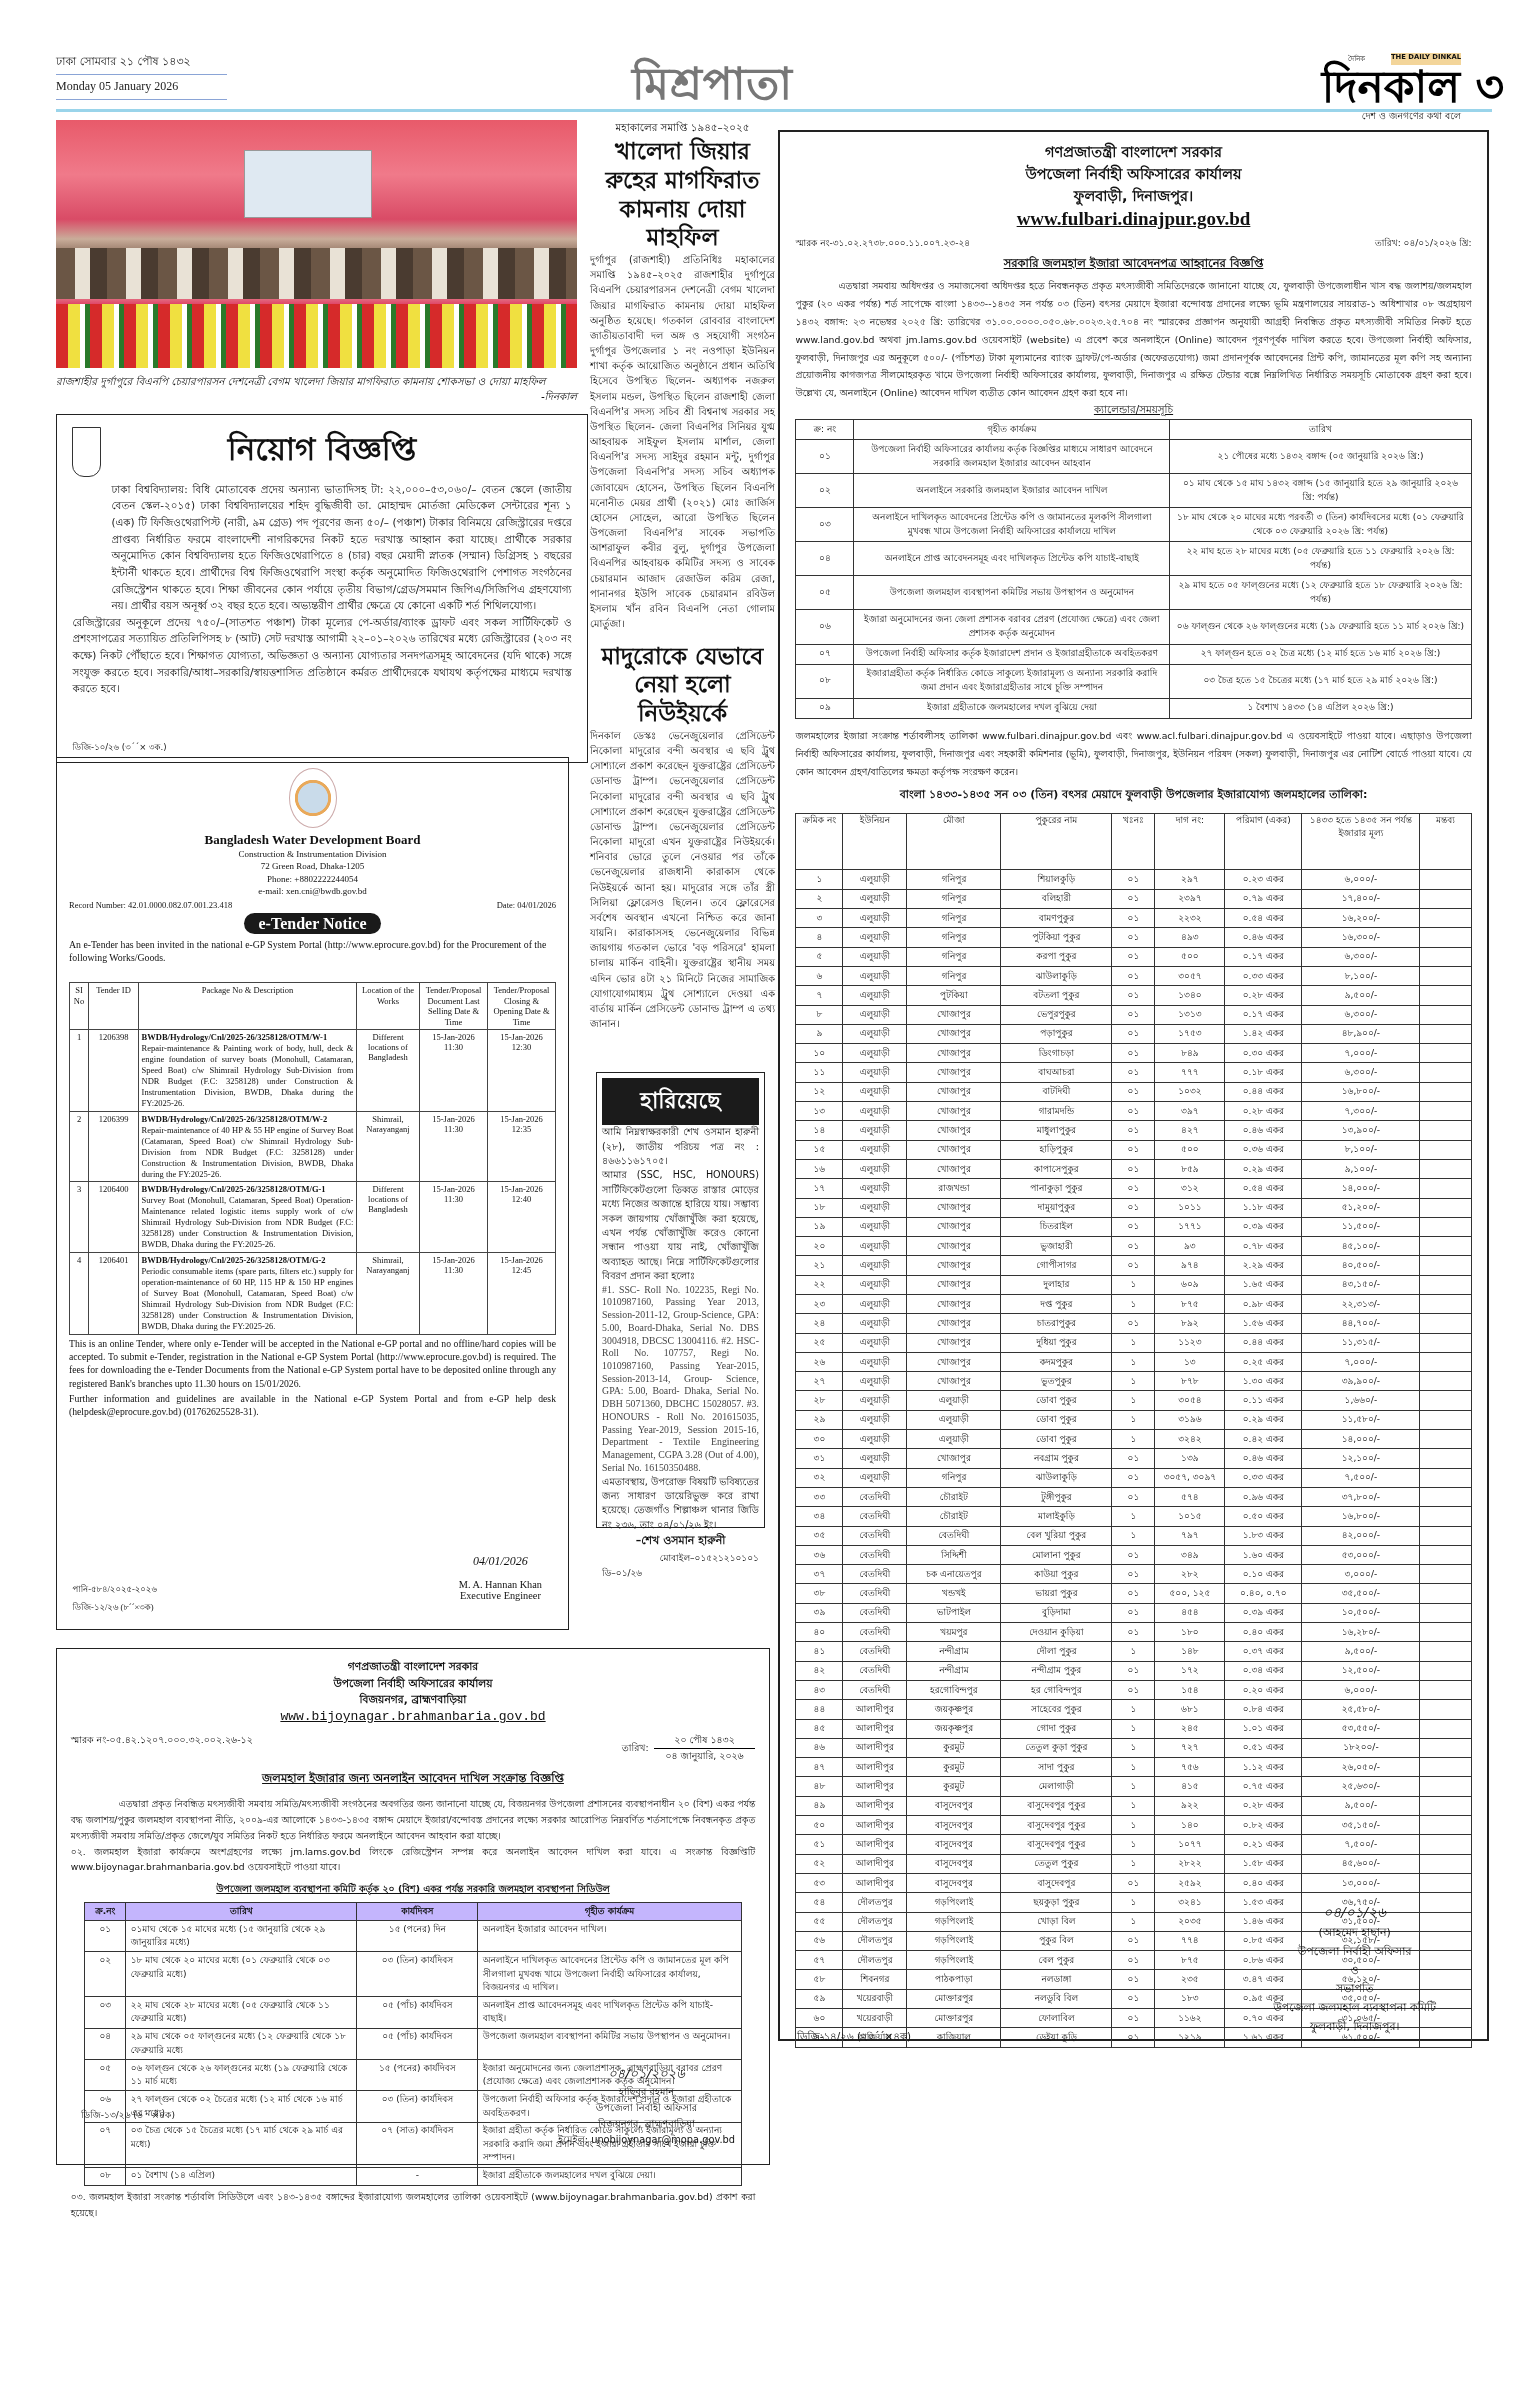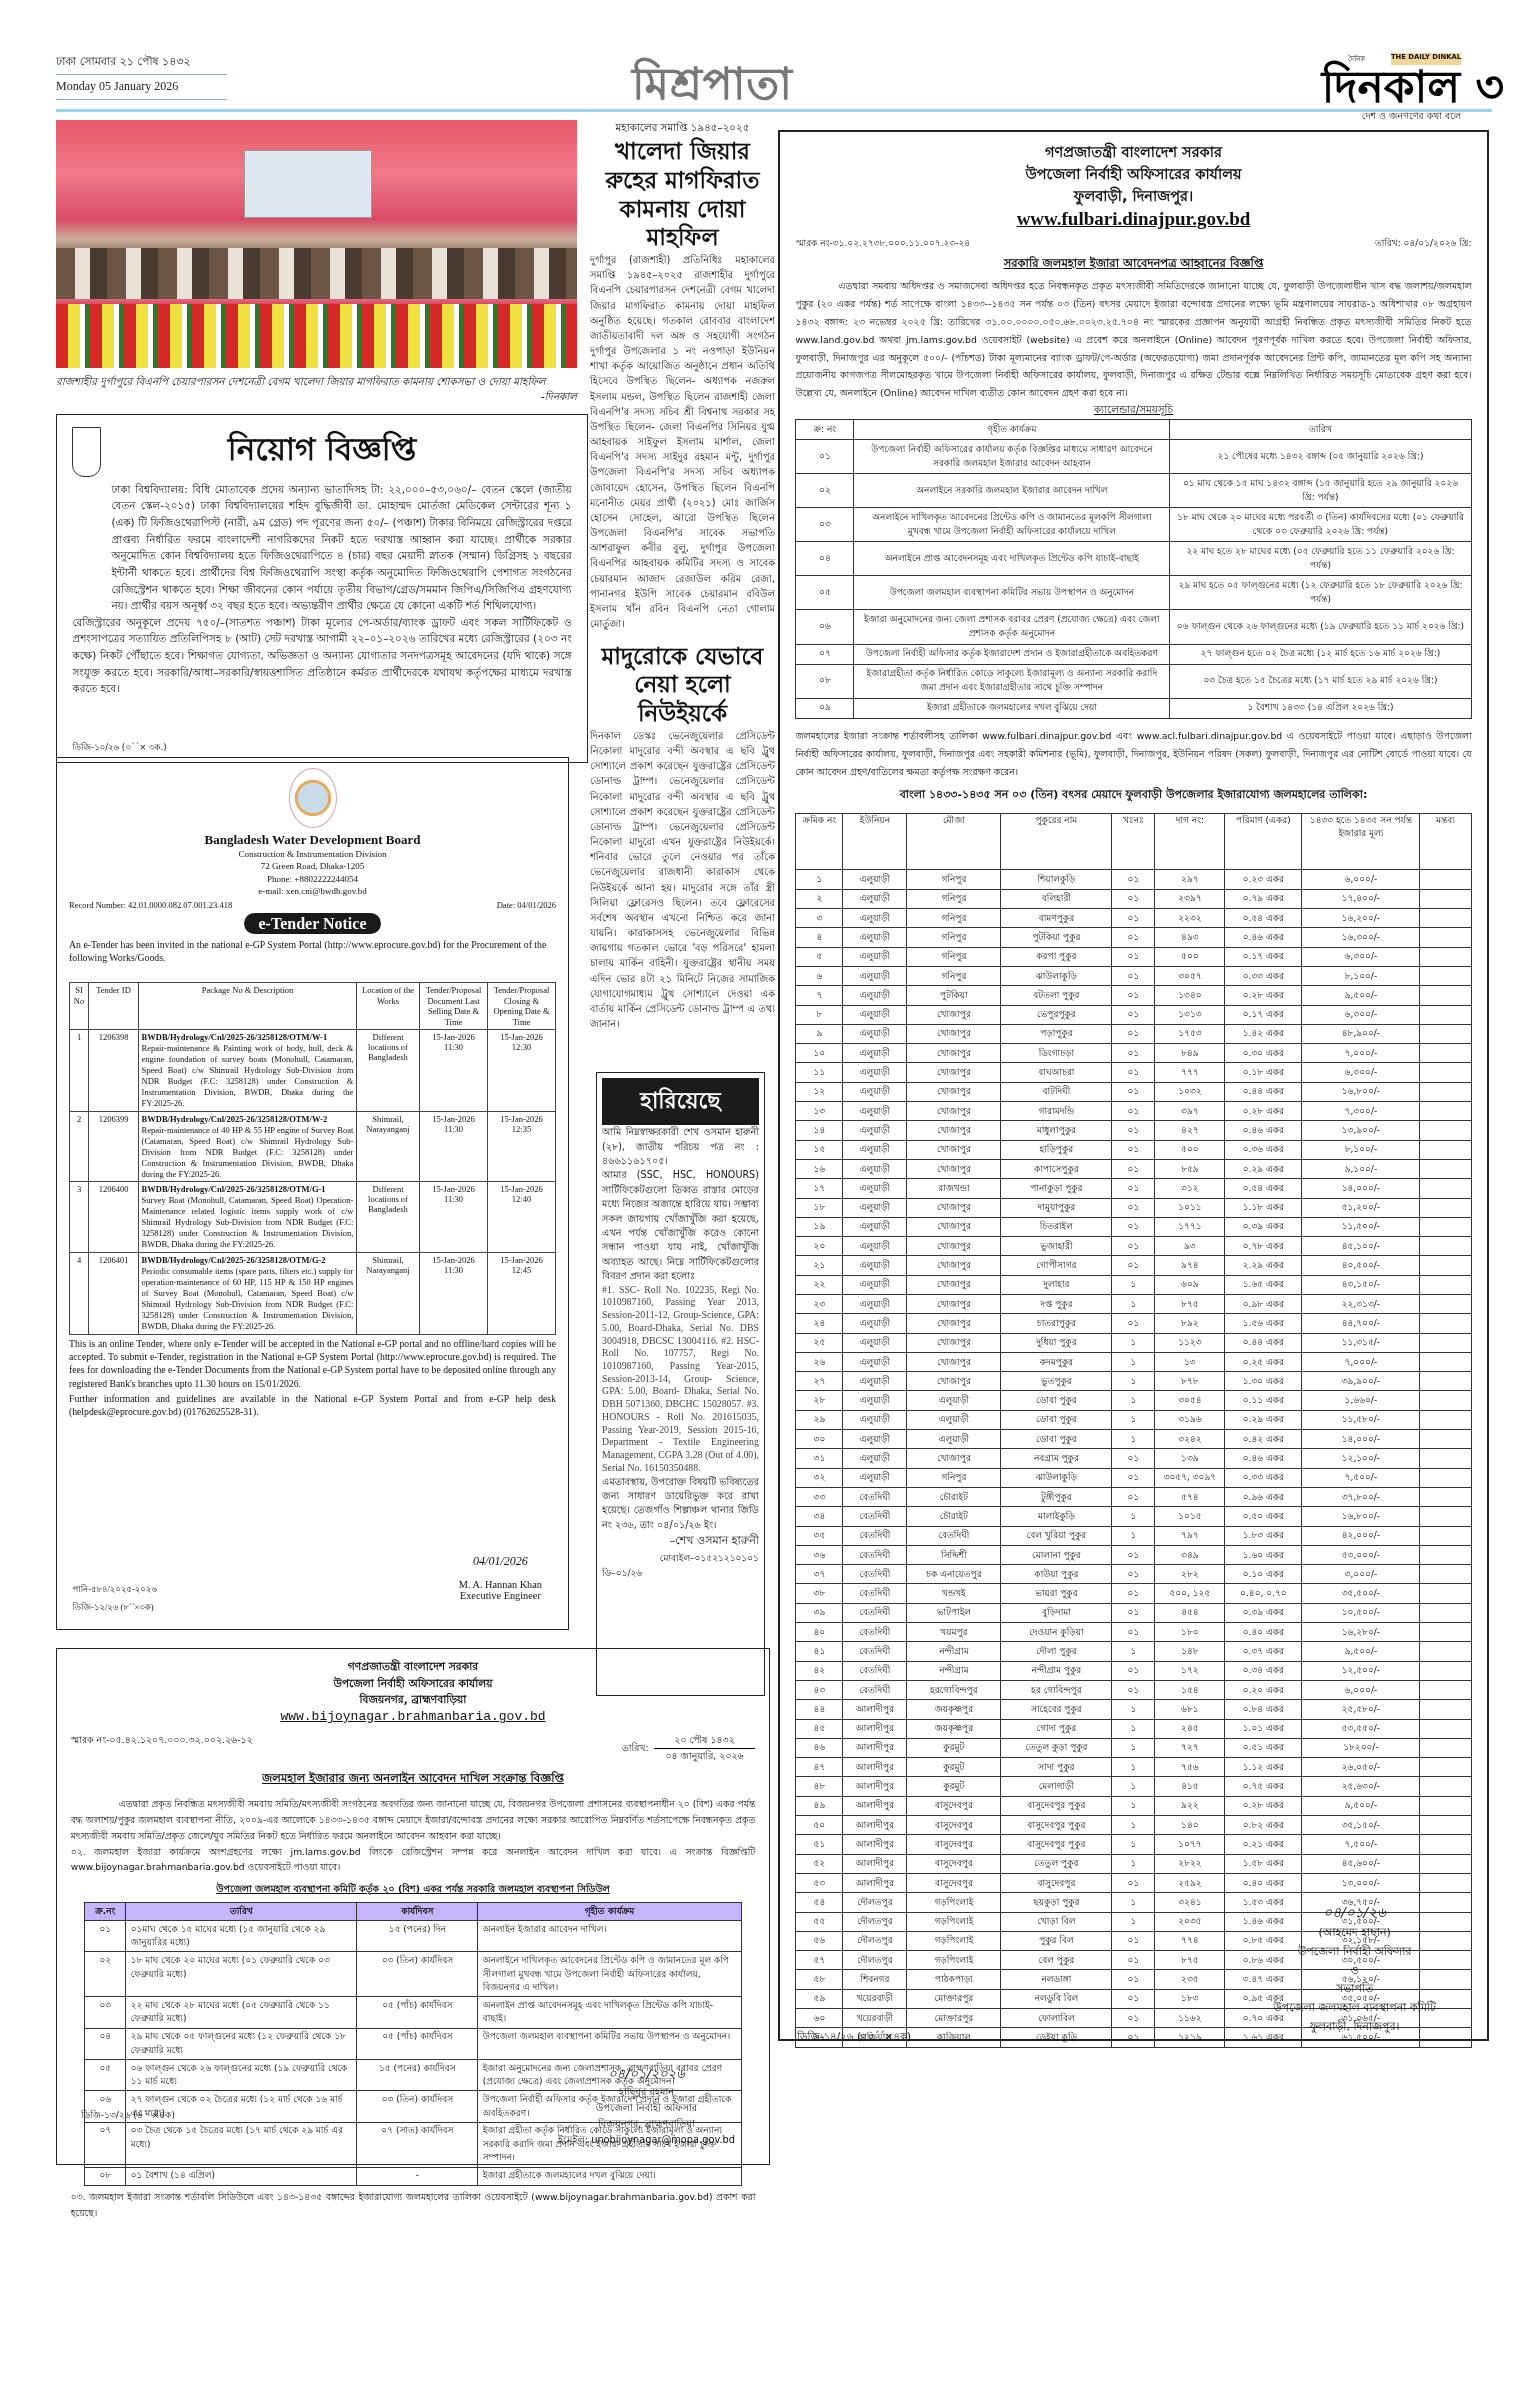--- a/index.html
+++ b/index.html
@@ -41,25 +41,25 @@
 .tender .intro{font-size:9.8px;line-height:1.35}
 .tender table{border-collapse:collapse;width:100%;font-size:8.5px;margin-top:18px}
 .tender th,.tender td{border:0.9px solid #444;padding:1.7px 2.6px;vertical-align:top;font-weight:normal}
 .tender th{text-align:center;line-height:1.25}
 .tender td.desc{text-align:justify;line-height:1.3}
 .tender td.c{text-align:center}
 .tender .outro{font-size:9.7px;line-height:1.38;text-align:justify;margin-top:1.7px}
 .tender .sig{position:absolute;right:26px;bottom:28px;text-align:center;font-size:10.3px}
 .tender .sigline{font-family:"Liberation Serif",serif;font-style:italic;font-size:12px;margin-bottom:10.3px}
 .tender .codes{position:absolute;left:15.4px;bottom:12px;font-size:8.5px;line-height:2.2}
-.lost{left:596px;top:1072px;width:169px;height:624px;padding:5.1px 5.1px}
+.lost{left:596px;top:1072px;width:169px;height:456px;padding:5.1px 5.1px}
 .lost .bar{background:#1b1b1b;color:#fff;text-align:center;font-size:22px;font-weight:900;padding:5.1px 0}
 .lost p{font-size:9.6px;line-height:1.5;text-align:justify}
 .lost .en{font-family:"Liberation Serif",serif;font-size:9.8px;line-height:1.3;color:#444}
-.lost .sign{text-align:right;font-size:11px;font-weight:normal}
+.lost .sign{text-align:center;font-size:11px;font-weight:bold}
 .lost .mob{text-align:right;font-size:9px}
 .bijoy{left:56px;top:1648px;width:714px;height:517px;padding:10.3px 13.7px}
 .bijoy .hdr{text-align:center;font-size:10.7px;line-height:1.55;font-weight:bold}
 .bijoy .url{text-align:center;font-family:Liberation Mono, monospace;font-size:13px;text-decoration:underline}
 .bijoy .meta{display:flex;justify-content:space-between;font-size:9.4px;margin-top:8.5px}
 .bijoy .date{text-align:center}
 .bijoy .date .top{border-bottom:0.9px solid #000;padding:0 20.5px}
 .bijoy .title{text-align:center;font-weight:900;font-size:11.5px;text-decoration:underline;margin:6.8px 0}
 .bijoy p{font-size:9.2px;line-height:1.72;text-align:justify}
 .bijoy .subt{text-align:center;font-weight:bold;font-size:9.4px;text-decoration:underline;margin:6.8px 0 5.1px}

